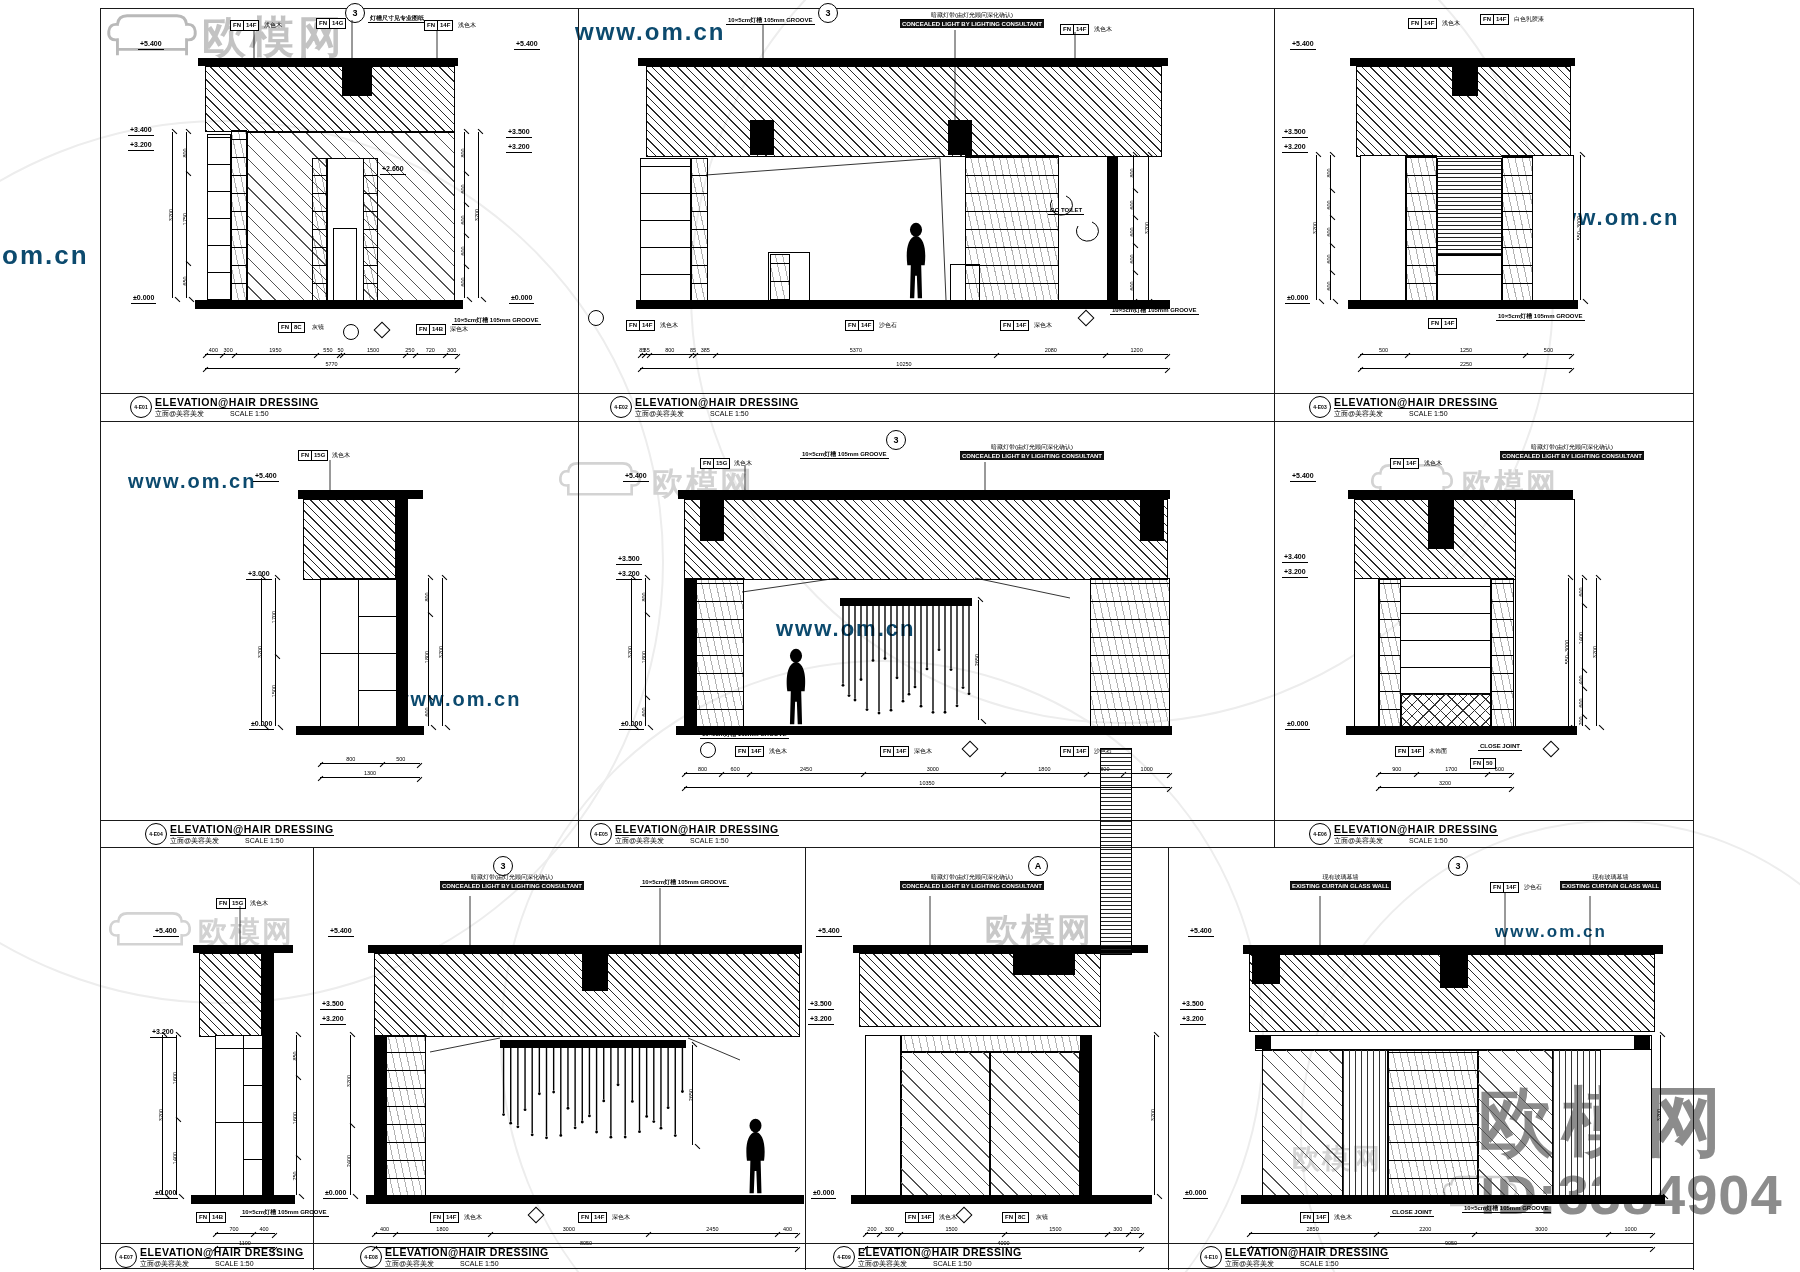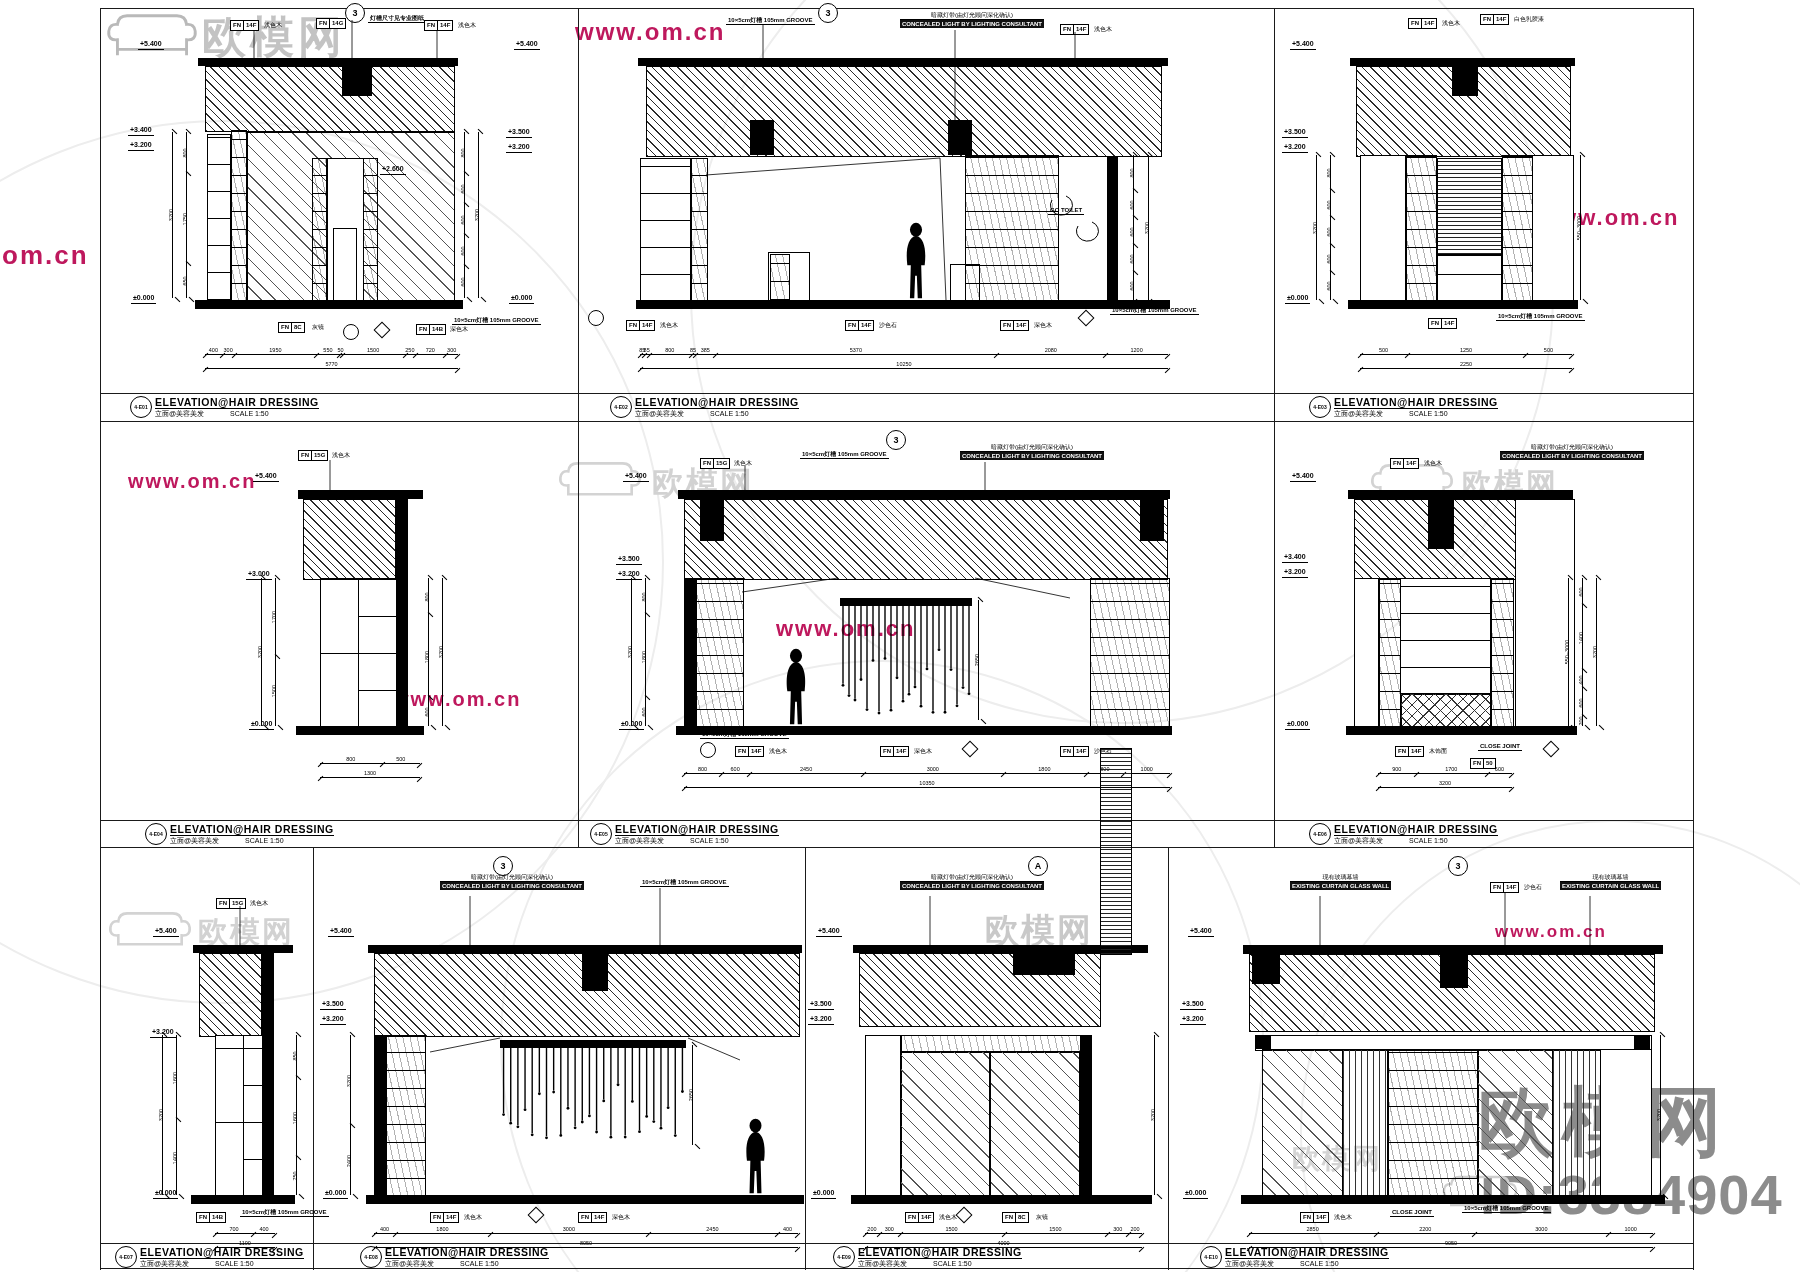--- a/index.html
+++ b/index.html
@@ -60,21 +60,21 @@
   .dsv::before{content:'';position:absolute;top:-1px;left:-2px;width:7px;height:1px;
     background:#000;transform:rotate(45deg);}
   .dsv>span{position:absolute;top:50%;left:-2px;transform:translate(-50%,-50%) rotate(-90deg);
     font-size:5.5px;line-height:6px;white-space:nowrap;}
   .tblock{position:absolute;display:flex;align-items:flex-start;gap:3px;}
   .tcir{width:20px;height:20px;border:1.5px solid #000;border-radius:50%;background:#fff;
     display:flex;align-items:center;justify-content:center;font-size:5px;font-weight:bold;flex:0 0 auto;}
   .t1{font-size:10.5px;font-weight:bold;letter-spacing:.5px;border-bottom:1.5px solid #000;
     line-height:12px;white-space:nowrap;}
   .t2{display:flex;gap:26px;font-size:7px;line-height:10px;white-space:nowrap;}
-  .wm{position:absolute;color:#be185d;font-weight:bold;white-space:nowrap;letter-spacing:2px;}
+  .wm{position:absolute;color:#0c4a6e;font-weight:bold;white-space:nowrap;letter-spacing:2px;}
   .wmc{position:absolute;border:2px solid #ededed;border-radius:50%;}
   svg{position:absolute;overflow:visible;}
 </style>
 </head>
 <body>
 
 <div id="sheet">
 
   <div class="wmc" style="left:-220px;top:120px;width:880px;height:880px;"></div>
   <div class="wmc" style="left:690px;top:-140px;width:860px;height:860px;"></div>

